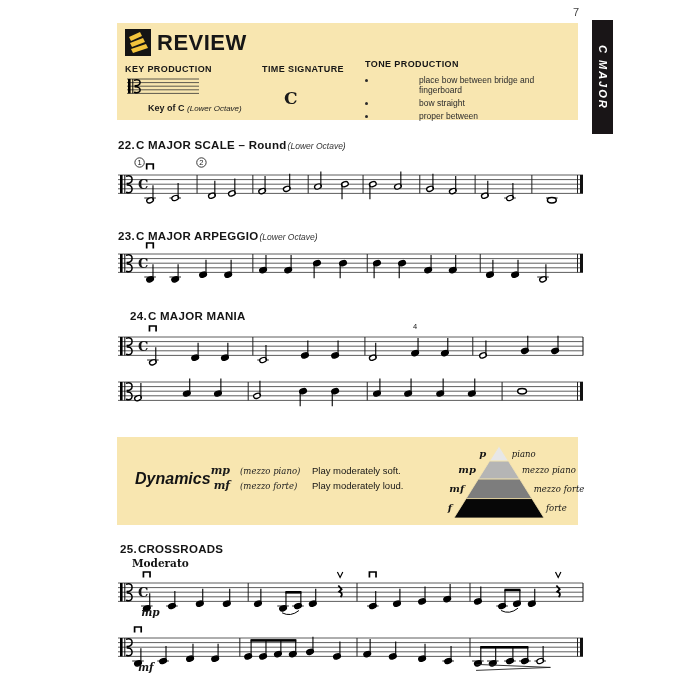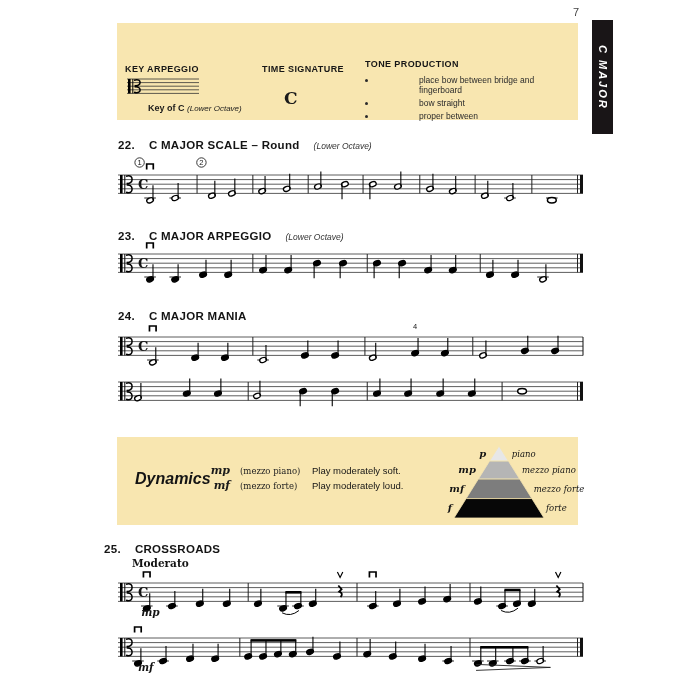--- a/index.html
+++ b/index.html
@@ -17,48 +17,57 @@
   .col-label{font-size:9px;font-weight:bold;letter-spacing:0.4px;color:#161616;}
   .keysig-col{position:absolute;left:8px;top:41px;}
   .timesig-col{position:absolute;left:145px;top:41px;}
   .tone-col{position:absolute;left:248px;top:36px;width:205px;}
   .keysig-caption{margin-top:3px;font-size:9px;}
   .keysig-caption .b{font-weight:bold;margin-left:23px;}
   .keysig-caption .i{font-style:italic;font-size:8px;}
   .common-time-big{font-family:"DejaVu Serif",serif;font-weight:bold;font-size:17px;margin:14px 0 0 22px;}
   .tone-list{margin:6px 0 0 0;padding-left:12px;list-style:disc;}
   .tone-list li{font-size:8.5px;color:#2b2b2b;margin-bottom:3px;padding-left:42px;}
-  .ex-heading{display:flex;align-items:baseline;gap:14px;}
+  .ex-heading{display:flex;align-items:baseline;gap:1px;}
   .ex-num,.ex-title{font-size:11.5px;font-weight:bold;letter-spacing:0.3px;color:#141414;}
   .ex-sub{font-size:8.5px;font-style:italic;color:#333;}
   .dyn-box{left:117px;top:437px;width:461px;height:88px;background:#f8e6b0;}
   .dyn-title{position:absolute;left:18px;top:33px;font-size:16px;font-weight:bold;color:#141414;font-style:italic;}
   .dyn-row{position:absolute;display:flex;align-items:baseline;}
   .dyn-sym{width:28px;text-align:right;font-family:"DejaVu Serif",serif;
            font-weight:bold;font-style:italic;font-size:11px;}
   .dyn-name{margin-left:10px;width:62px;font-family:"DejaVu Serif",serif;
-            font-size:8.5px;color:#222;}
+            font-style:italic;font-size:8.5px;color:#222;}
   .dyn-desc{margin-left:10px;font-size:9.5px;color:#141414;}
   svg{display:block;}
   .notation-layer{left:0;top:0;pointer-events:none;}
 </style>
 </head>
 <body>
 
 <div class="page">
 
   <div class="abs page-number">7</div>
 
   <div class="abs side-tab">
     <span>C MAJOR</span>
   </div>
 
   <div class="abs banner">
+    <div class="banner-title-row">
+      <svg width="26" height="27" viewBox="0 0 26 27">
+        <rect x="0" y="0" width="26" height="27" fill="#141414"></rect>
+        <path d="M4 8 L15 3 L17 7 L6 12 Z" fill="#f2c43c"></path>
+        <path d="M5 14 L18 9 L20 13 L7 18 Z" fill="#f2c43c"></path>
+        <path d="M6 20 L21 15 L23 19 L8 24 Z" fill="#f2c43c"></path>
+      </svg>
+      <span class="review-title">REVIEW</span>
+    </div>
     <div class="keysig-col">
-      <div class="col-label">KEY ARPEGGIO</div>
+      <div class="col-label">KEY PRODUCTION</div>
       <svg id="keysig-staff" width="78" height="26">
           <g>
             <line x1="2" y1="5" x2="74" y2="5" stroke="#333" stroke-width="0.8"></line>
             <line x1="2" y1="8.6" x2="74" y2="8.6" stroke="#333" stroke-width="0.8"></line>
             <line x1="2" y1="12.2" x2="74" y2="12.2" stroke="#333" stroke-width="0.8"></line>
             <line x1="2" y1="15.8" x2="74" y2="15.8" stroke="#333" stroke-width="0.8"></line>
             <line x1="2" y1="19.4" x2="74" y2="19.4" stroke="#333" stroke-width="0.8"></line>
             <rect x="3" y="5" width="2.6" height="14.4" fill="#000"></rect>
             <line x1="7.8" y1="5" x2="7.8" y2="19.4" stroke="#000" stroke-width="1"></line>
             <path d="M 9 6.2 C 13.6 4.7 15.1 7 15.1 8.456
@@ -89,25 +98,25 @@
   <div class="abs ex-heading" style="left:118px;top:139px;">
     <span class="ex-num">22.</span>
     <span class="ex-title">C MAJOR SCALE – Round</span>
     <span class="ex-sub">(Lower Octave)</span>
   </div>
   <div class="abs ex-heading" style="left:118px;top:230px;">
     <span class="ex-num">23.</span>
     <span class="ex-title">C MAJOR ARPEGGIO</span>
     <span class="ex-sub">(Lower Octave)</span>
   </div>
-  <div class="abs ex-heading" style="left:118px;top:310px;">
+  <div class="abs ex-heading" style="left:130px;top:310px;">
     <span class="ex-num">24.</span>
     <span class="ex-title">C MAJOR MANIA</span>
   </div>
-  <div class="abs ex-heading" style="left:104px;top:543px;">
+  <div class="abs ex-heading" style="left:120px;top:543px;">
     <span class="ex-num">25.</span>
     <span class="ex-title">CROSSROADS</span>
   </div>
 
   <div class="abs dyn-box">
     <div class="dyn-title">Dynamics</div>
     <div class="dyn-row" style="left:85px;top:27px;">
       <span class="dyn-sym">mp</span>
       <span class="dyn-name">(mezzo piano)</span>
       <span class="dyn-desc">Play moderately soft.</span>

